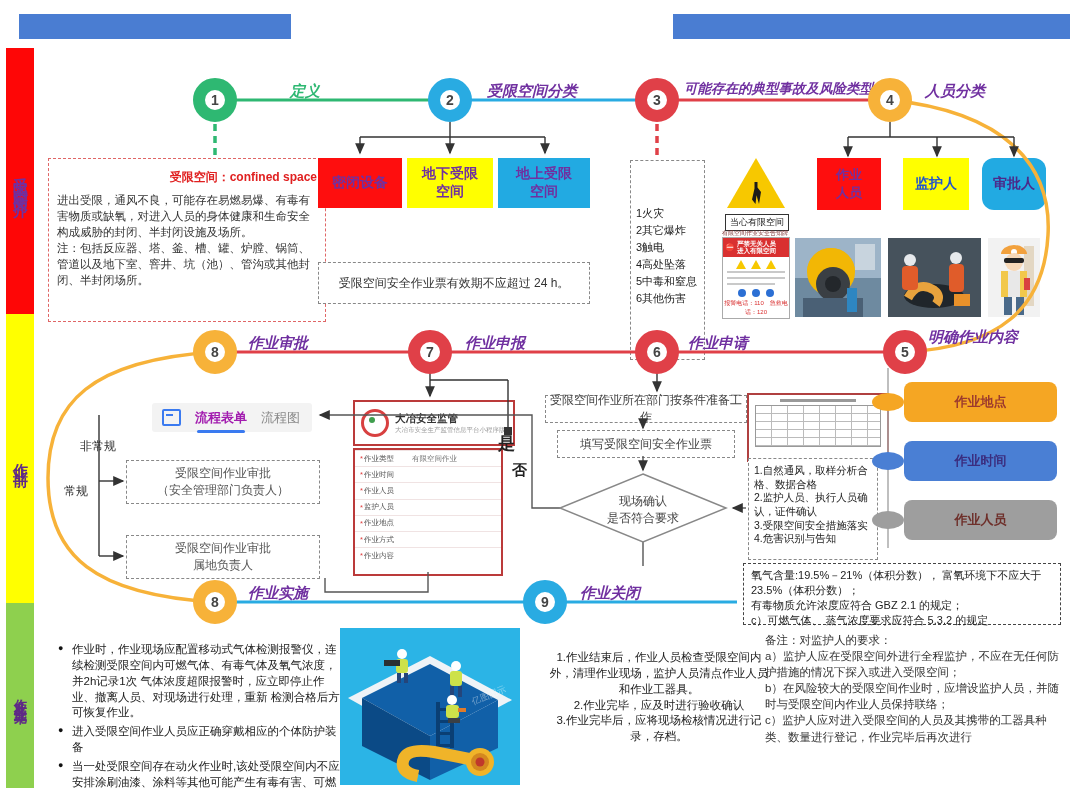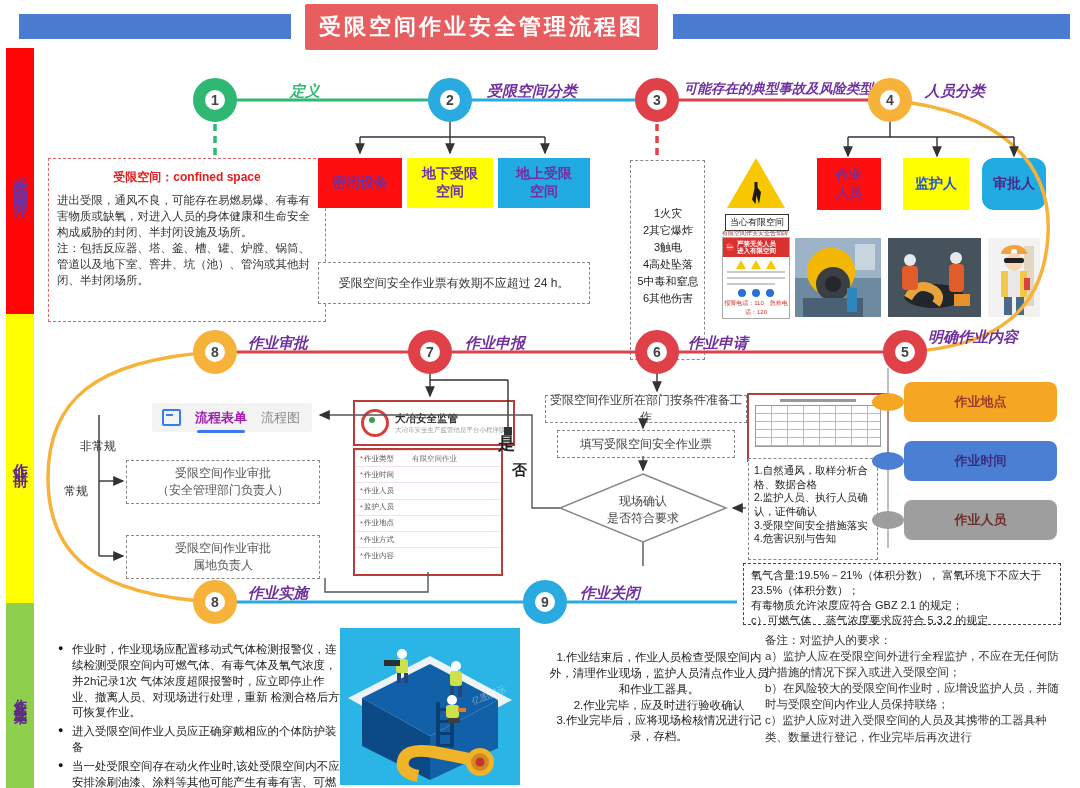--- a/index.html
+++ b/index.html
@@ -67,21 +67,20 @@
   ul.bullets li{position:relative;margin-bottom:3px;}
   ul.bullets li:before{content:"●";position:absolute;left:-14px;top:0;font-size:9px;color:#111;}
 </style>
 </head>
 <body>
 
 <div class="canvas">
 
   <div class="abs hbar" style="left:19px;width:272px;"></div>
   <div class="abs hbar" style="left:673px;width:397px;"></div>
-  <div class="abs title-box" style="left:305px;top:4px;width:353px;height:46px;">受限空间作业安全管理流程图</div>
 
   <div class="abs sbar" style="top:48px;height:266px;background:#fe0606;">
     <span class="vtext">受限空间简介</span>
   </div>
   <div class="abs sbar" style="top:314px;height:289px;background:#ffff00;">
     <span class="vtext" style="color:#5f2a87;">作业前</span>
   </div>
   <div class="abs sbar" style="top:603px;height:185px;background:#8ed04e;">
     <span class="vtext" style="color:#5f2a87;font-size:13px;letter-spacing:2px;">作业及作业完毕</span>
   </div>
@@ -182,33 +181,33 @@
   <div class="abs stepc c-orange" style="left:193px;top:580px;">
       <span>8</span>
     </div>
   <div class="abs steplbl" style="left:248px;top:584px;">作业实施</div>
   <div class="abs stepc c-blue" style="left:523px;top:580px;">
       <span>9</span>
     </div>
   <div class="abs steplbl" style="left:580px;top:584px;">作业关闭</div>
 
   <div class="abs dash-red" style="left:48px;top:158px;width:260px;height:150px;padding:6px 8px;">
-    <div style="text-align:center;color:#e02020;font-weight:bold;font-size:12px;margin:4px 0 6px 0;">受限空间：confined space</div>
+    <div style="text-align:right;color:#e02020;font-weight:bold;font-size:12px;margin:4px 0 6px 0;">受限空间：confined space</div>
     <div class="prewrap" style="font-size:11.5px;color:#333;line-height:1.4;">进出受限，通风不良，可能存在易燃易爆、有毒有害物质或缺氧，对进入人员的身体健康和生命安全构成威胁的封闭、半封闭设施及场所。
 注：包括反应器、塔、釜、槽、罐、炉膛、锅筒、管道以及地下室、窨井、坑（池）、管沟或其他封闭、半封闭场所。</div>
   </div>
 
   <div class="abs fillbox b-red prewrap" style="left:318px;top:158px;width:84px;height:50px;font-size:14px;">密闭设备</div>
   <div class="abs fillbox b-yellow prewrap" style="left:407px;top:158px;width:86px;height:50px;font-size:14px;">地下受限
 空间</div>
   <div class="abs fillbox b-blue prewrap" style="left:498px;top:158px;width:92px;height:50px;font-size:14px;">地上受限
 空间</div>
   <div class="abs dash-gray fillbox" style="left:318px;top:262px;width:270px;height:40px;font-weight:normal;font-size:12px;color:#333;">受限空间安全作业票有效期不应超过  24 h。</div>
 
-  <div class="abs dash-gray" style="left:630px;top:160px;width:64px;height:154px;padding:44px 4px 0 5px;text-align:center;">
+  <div class="abs dash-gray" style="left:630px;top:160px;width:64px;height:154px;padding:44px 4px 0 5px;">
     <div style="font-size:11px;color:#222;line-height:1.55;">
       <div>1火灾</div>
       <div>2其它爆炸</div>
       <div>3触电</div>
       <div>4高处坠落</div>
       <div>5中毒和窒息</div>
       <div>6其他伤害</div>
     </div>
   </div>
 

